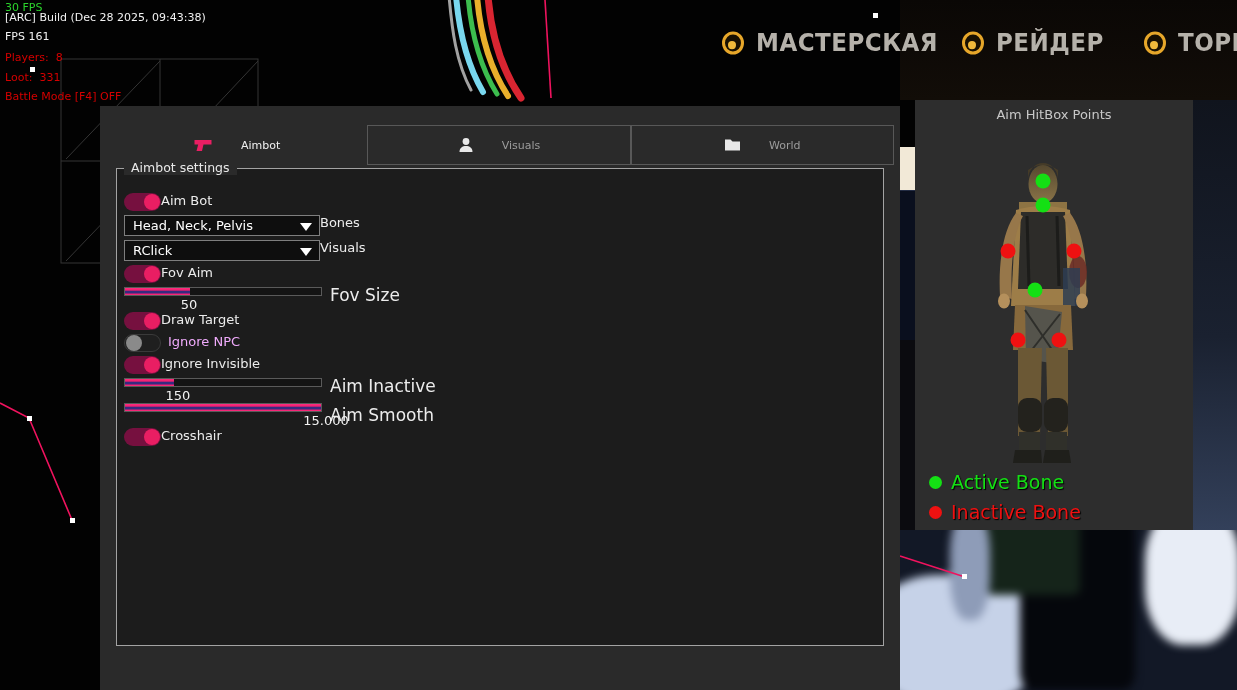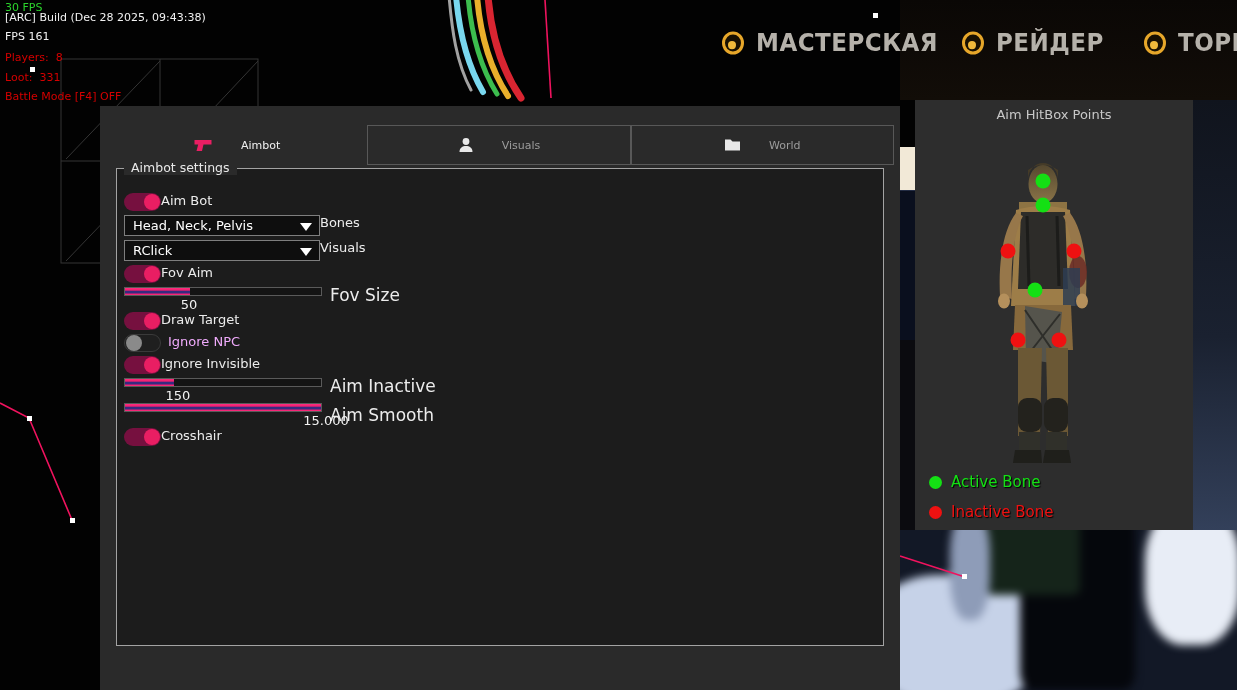--- a/index.html
+++ b/index.html
@@ -68,21 +68,21 @@
   .slider-lbl{position:absolute;left:206px;top:-2px;font-size:17px;color:#ececec;white-space:nowrap;}
 
   
   .hitbox{left:915px;top:100px;width:278px;height:430px;background:#2d2d2d;z-index:5;}
   .hitbox-title{position:absolute;top:7px;left:0;width:100%;text-align:center;font-size:13px;color:#c8c8c8;}
   .dot{position:absolute;width:15px;height:15px;border-radius:50%;transform:translate(-50%,-50%);z-index:3;}
   .dot.active{background:#14e014;}
   .dot.inactive{background:#ef1111;}
   .legend-row{position:absolute;left:14px;display:flex;align-items:center;gap:9px;height:16px;}
   .legend-dot{width:13px;height:13px;border-radius:50%;flex:0 0 13px;}
-  .legend-txt{font-size:15px;text-shadow:1px 1px 1px #000;}
+  .legend-txt{font-size:19px;text-shadow:1px 1px 1px #000;}
 
   svg{display:block;}
 </style>
 </head>
 <body>
 
 <div id="screen">
 
   <div class="abs bg-top-right"></div>
   <div class="abs bg-right-strip"></div>

